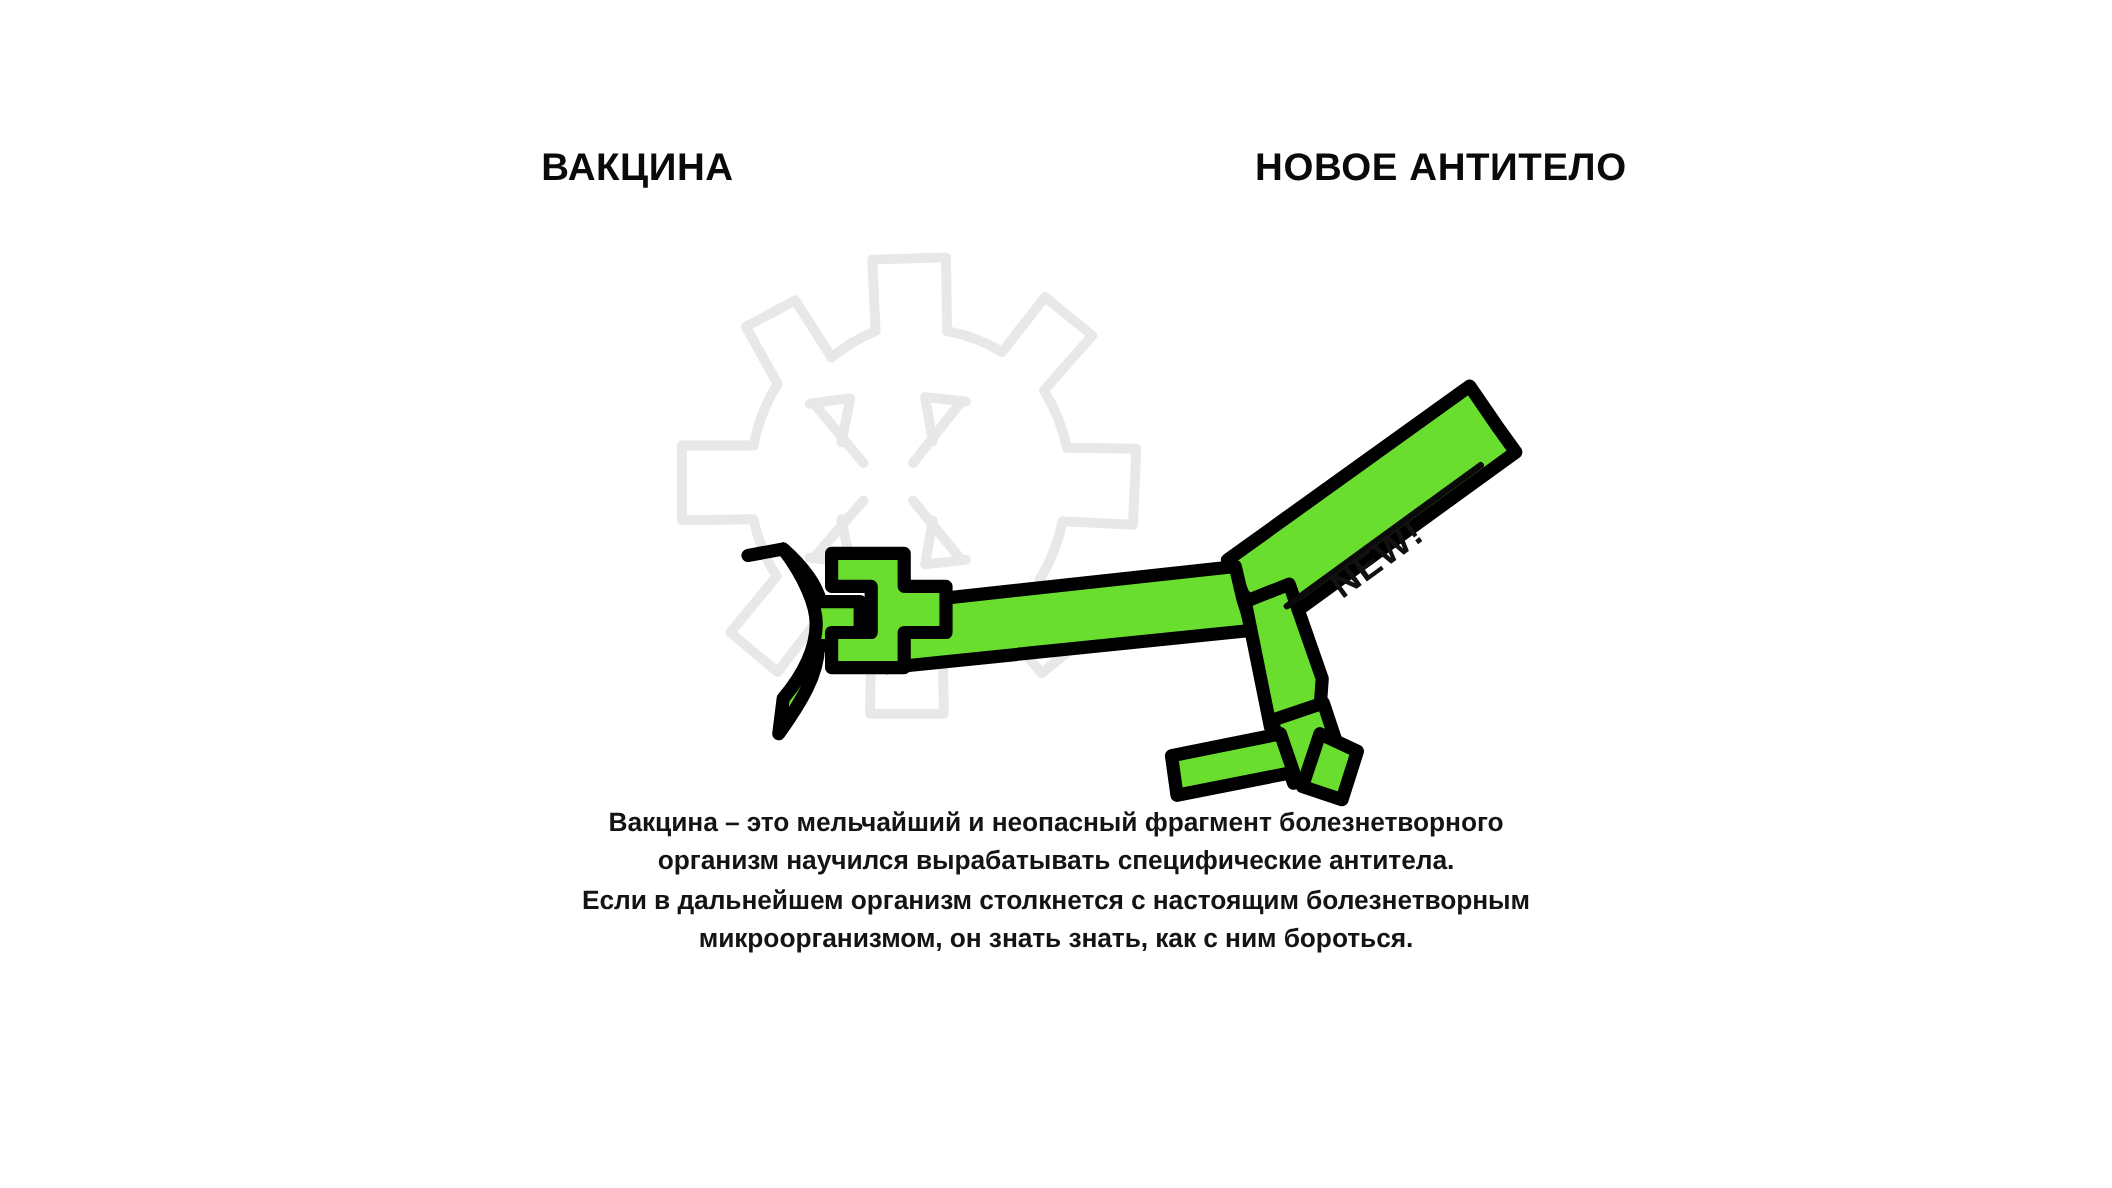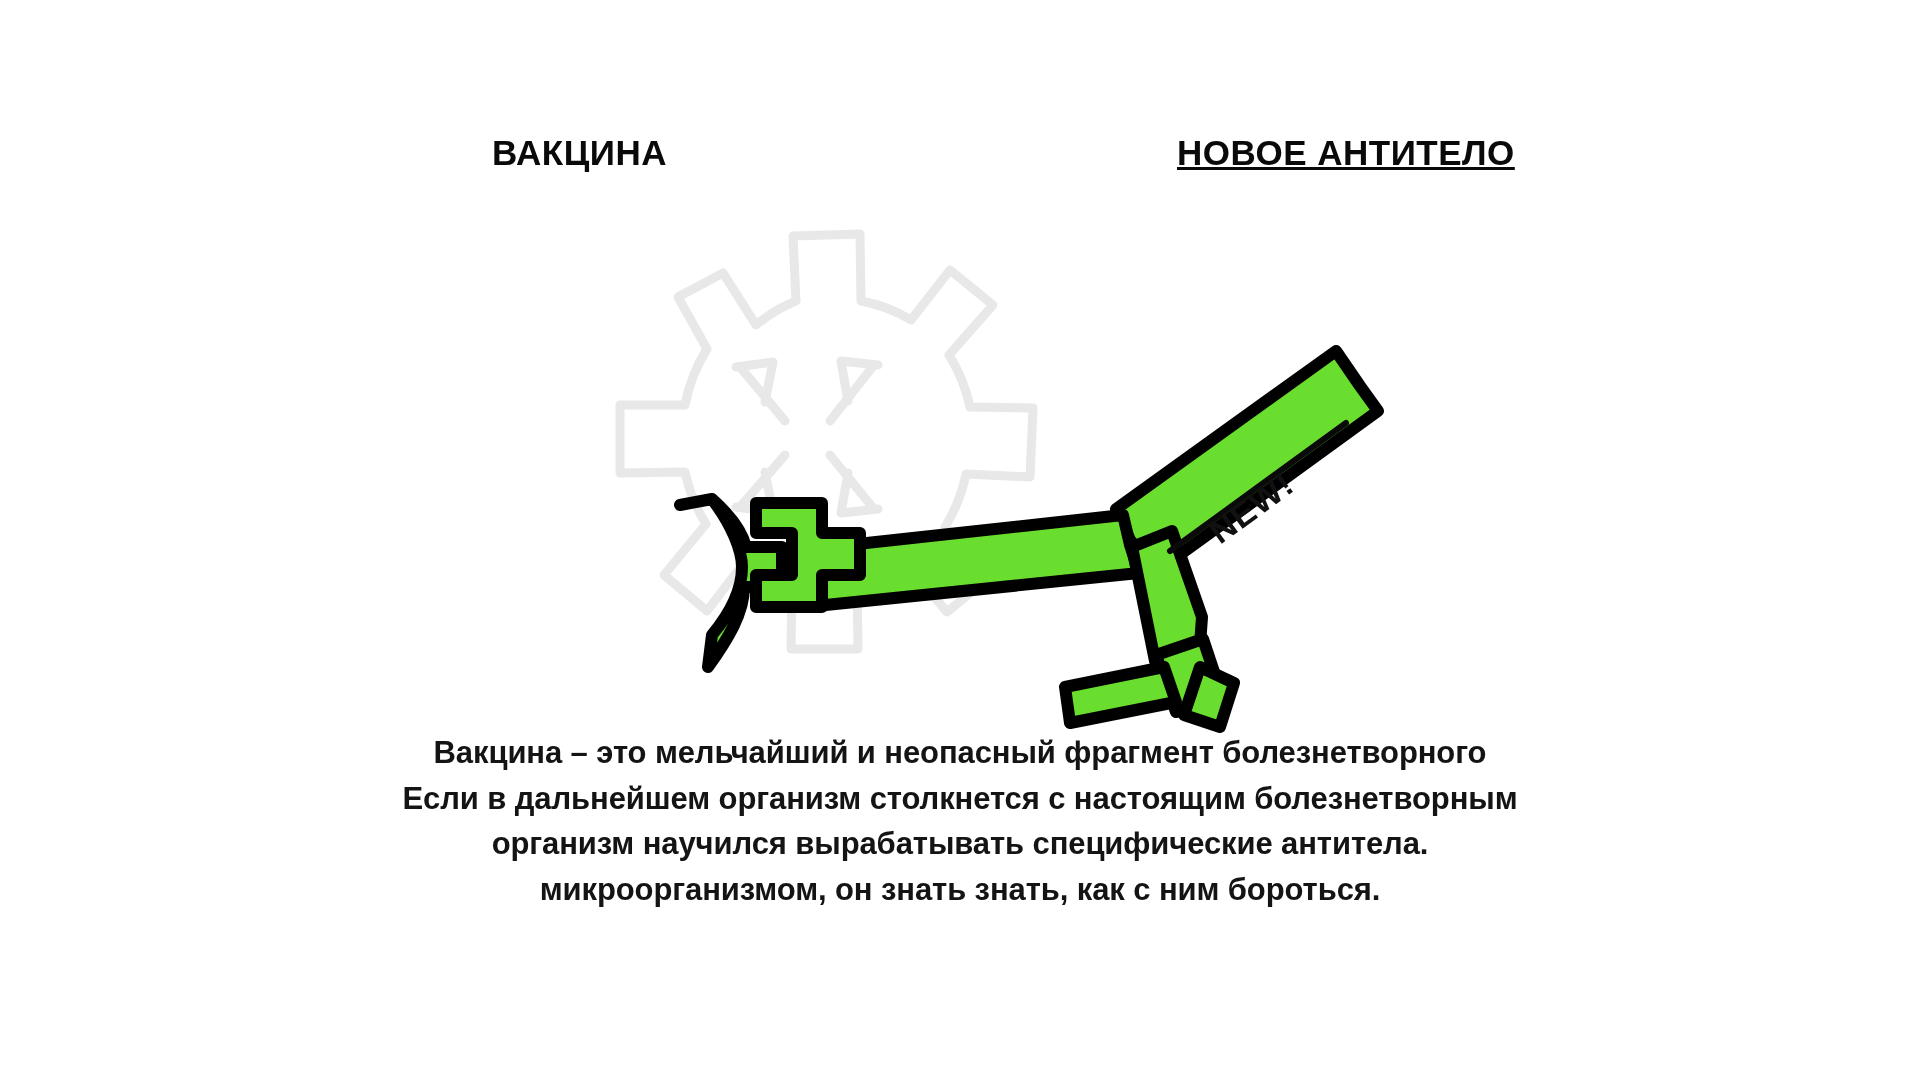--- a/index.html
+++ b/index.html
@@ -32,23 +32,22 @@
     line-height: 1;
     color: #0a0a0a;
     white-space: nowrap;
     font-stretch: condensed;
   }
   #heading-vaccine {
     left: 492px;
     top: 135px;
   }
   #heading-antibody {
-    left: 1177px;
+    left: 1141px;
     top: 135px;
-    text-decoration: underline;
   }
 
   
   .illustration {
     position: absolute;
     left: 560px;
     top: 215px;
     width: 900px;
     height: 500px;
   }
@@ -59,21 +58,21 @@
     overflow: visible;
   }
 
   
   .body-copy {
     position: absolute;
     left: 240px;
     top: 730px;
     width: 1440px;
     text-align: center;
-    font-size: 31px;
+    font-size: 24px;
     font-weight: 700;
     line-height: 1.47;
     color: #141414;
     letter-spacing: -0.1px;
   }
   .body-copy .line {
     display: block;
     white-space: nowrap;
   }
 </style>
@@ -192,18 +191,18 @@
       <g stroke="#0a0a0a" stroke-width="6" stroke-linecap="round" fill="none">
         <line x1="610" y1="336" x2="786" y2="208"></line>
       </g>
 
       <text x="660" y="330" transform="rotate(-36 660 330)" font-family="Liberation Sans, DejaVu Sans, sans-serif" font-size="34" font-weight="700" letter-spacing="1" fill="#111111">NEW!</text>
     </svg>
   </div>
 
   <div class="body-copy">
     <span class="line">Вакцина – это мельчайший и неопасный фрагмент болезнетворного</span>
+    <span class="line">организм научился вырабатывать специфические антитела.</span>
     <span class="line">Если в дальнейшем организм столкнется с настоящим болезнетворным</span>
-    <span class="line">организм научился вырабатывать специфические антитела.</span>
     <span class="line">микроорганизмом, он знать знать, как с ним бороться.</span>
   </div>
 
 </div>
 
 </body></html>

